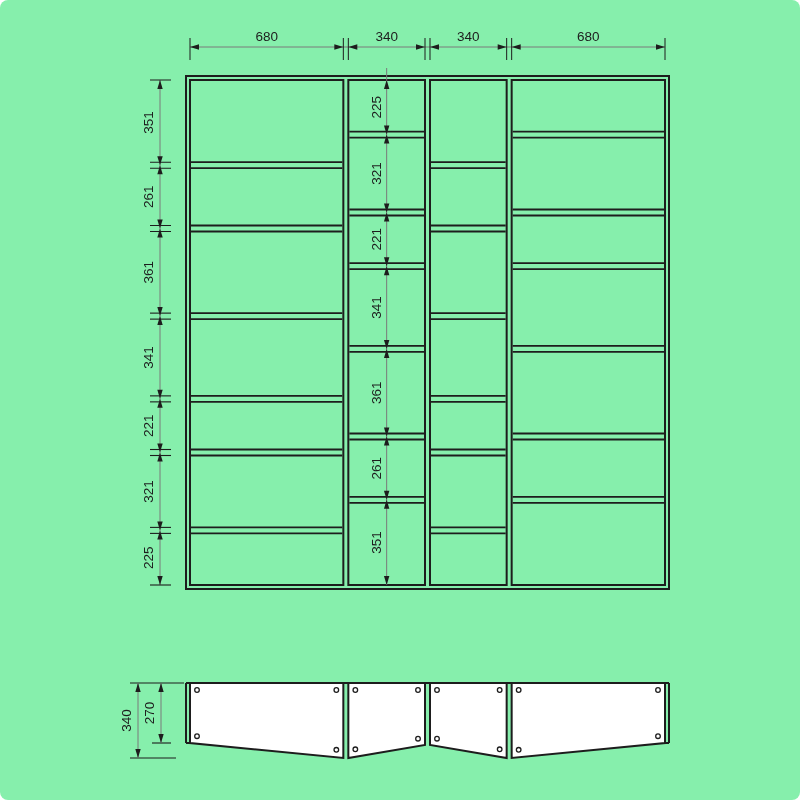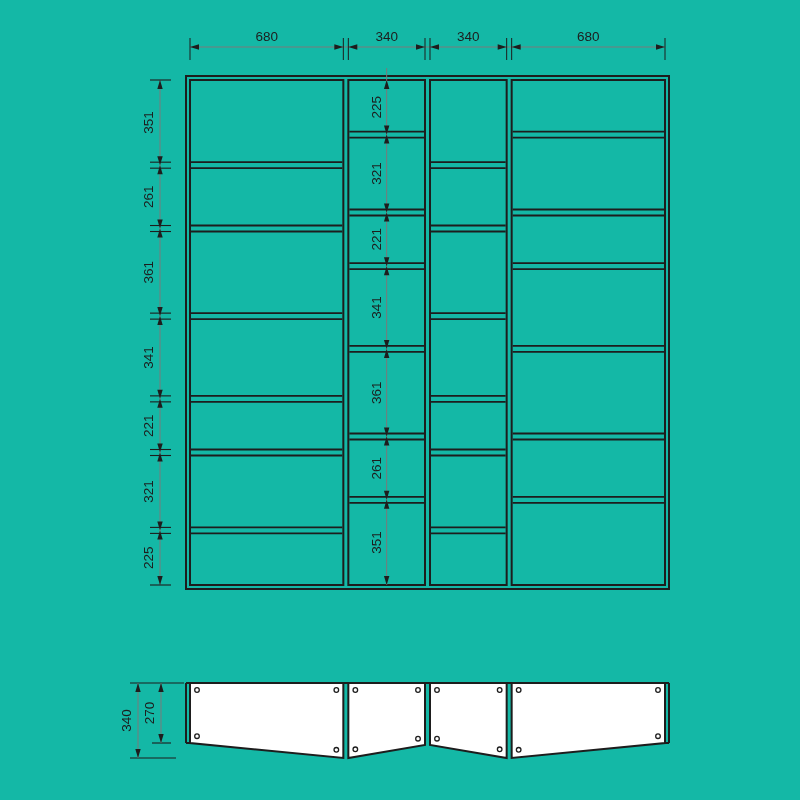--- a/index.html
+++ b/index.html
@@ -1,17 +1,17 @@
 <!DOCTYPE html>
 <html><head>
 <meta charset="utf-8">
 <style>
   html,body{margin:0;padding:0;background:#fff;}
-  .canvas{position:relative;width:800px;height:800px;background:#14b8a6;overflow:hidden;
-          font-family:"Liberation Sans", sans-serif;}
+  .canvas{position:relative;width:800px;height:800px;background:#86efac;overflow:hidden;
+          font-family:"Liberation Sans", sans-serif;border-radius:8px;}
   svg{display:block;}
   svg text{font-family:"Liberation Sans", sans-serif;font-size:13.5px;fill:#1d1d1d;}
 </style>
 </head>
 <body>
 
 <div class="canvas">
   <svg id="drawing" width="800" height="800" viewBox="0 0 800 800">
       <g>
         <rect x="186" y="76" width="483" height="513" fill="none" stroke="#1d1d1d" stroke-width="2"></rect>

